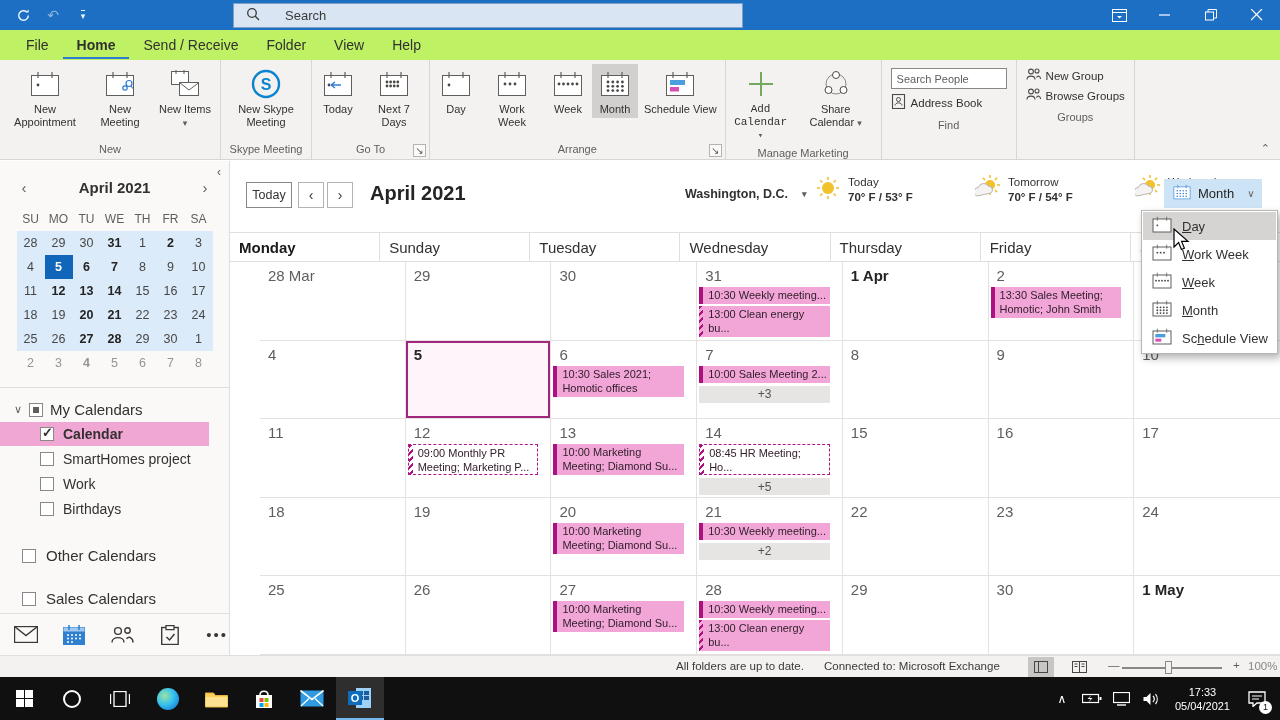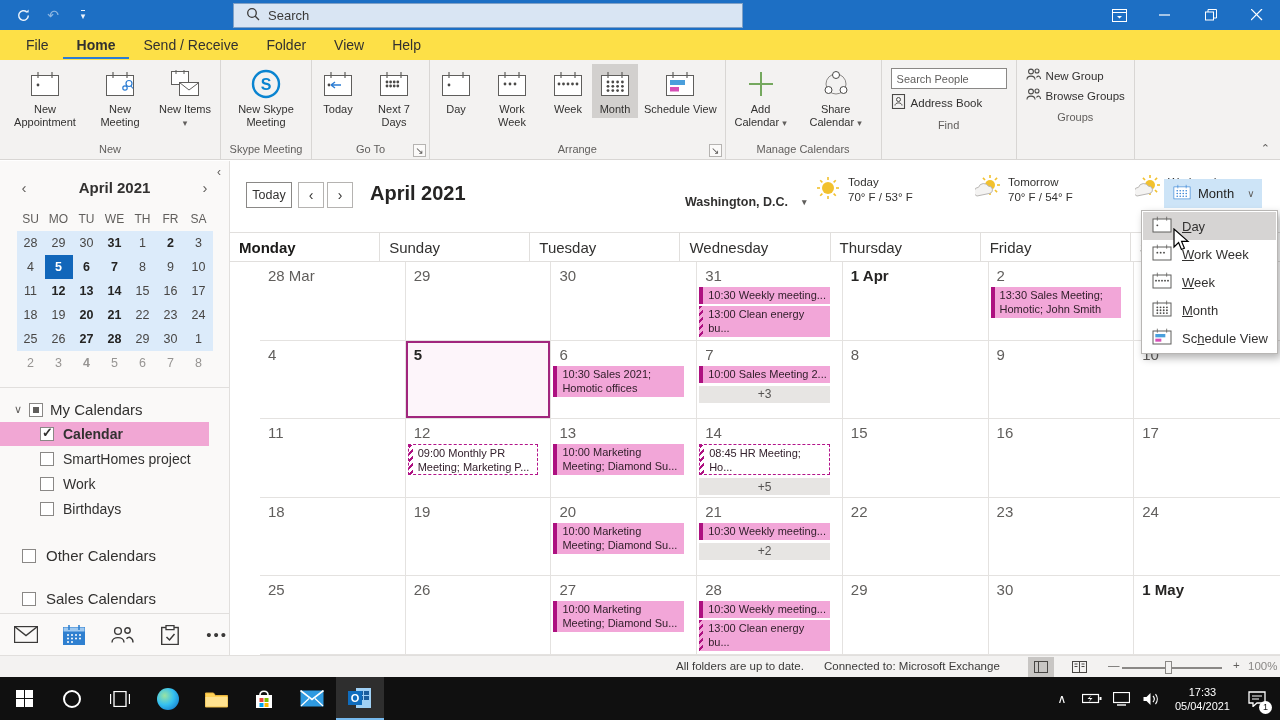--- a/index.html
+++ b/index.html
@@ -6,26 +6,26 @@
   html,body { width:1280px; height:720px; overflow:hidden; }
   body { font-family:"Liberation Sans", sans-serif; background:#fff; position:relative; }
   #app { width:1280px; height:720px; position:relative; background:#fff; }
 
   
   .titlebar { height:30px; background:#1d6fc4; display:flex; align-items:center; color:#fff; position:relative; }
   .qat { display:flex; align-items:center; gap:4px; padding-left:10px; }
   .qat .qbtn { width:26px; height:26px; display:flex; align-items:center; justify-content:center; font-size:14px; color:#eaf2fb; }
   .qat .dim { opacity:.55; }
   .qat-caret { font-size:9px; border-top:1px solid #eaf2fb; line-height:8px; padding-top:1px; }
-  .tb-search { position:absolute; left:233px; top:3px; width:510px; height:25px; background:#d9e5f3; border:1px solid #7fa0c6; display:flex; align-items:center; color:#3b3a39; font-size:13px; gap:8px; padding-left:12px; }
+  .tb-search { position:absolute; left:233px; top:3px; width:510px; height:25px; background:#d9e5f3; border:1px solid #7fa0c6; display:flex; align-items:center; color:#3b3a39; font-size:13px; gap:25px; padding-left:12px; }
   .win-controls { position:absolute; right:0; top:0; height:30px; display:flex; }
   .win-btn { width:46px; height:30px; display:flex; align-items:center; justify-content:center; }
 
   
-  .tabs { height:30px; background:#fde047; display:flex; align-items:center; padding-left:12px; }
+  .tabs { height:30px; background:#bef264; display:flex; align-items:center; padding-left:12px; }
   .tab { padding:6px 14px 4px 14px; font-size:14px; color:#323130; border-bottom:2.5px solid transparent; }
   .tab.active { font-weight:700; border-bottom:2.5px solid #2b7cd3; }
 
   
   .ribbon { height:100px; background:#f3f2f1; border-bottom:1px solid #d8d6d4; display:flex; position:relative; }
   .rgroup { display:flex; flex-direction:column; border-right:1px solid #d8d6d4; padding:2px 3px 0 3px; position:relative; }
   .rbuttons { flex:1; display:flex; align-items:flex-start; justify-content:center; gap:1px; padding-top:2px; }
   .rlabel { height:18px; font-size:11px; color:#605e5c; text-align:center; line-height:16px; }
   .launcher { position:absolute; right:3px; bottom:2px; font-size:10px; color:#605e5c; border:1px solid #b5b3b1; width:13px; height:13px; line-height:11px; text-align:center; background:#fbfaf9; }
   .rbig { display:flex; flex-direction:column; align-items:center; text-align:center; font-size:11px; line-height:13px; color:#323130; padding:5px 5px 2px 5px; min-width:46px; }
@@ -70,26 +70,26 @@
 
   .navicons { position:absolute; left:0; right:0; bottom:0; height:42px; border-top:1px solid #e1dfdd; display:flex; align-items:center; gap:24px; padding-left:14px; background:#faf9f8; }
   .navico { width:26px; height:26px; display:flex; align-items:center; justify-content:center; }
 
   
   .calarea { flex:1; display:flex; flex-direction:column; background:#fff; position:relative; }
   .caltoolbar { height:71px; position:relative; }
   .btn-today { position:absolute; left:16px; top:21px; width:46px; height:26px; border:1px solid #8a8886; background:#fff; font-size:12.5px; color:#323130; display:flex; align-items:center; justify-content:center; }
   .btn-nav { position:absolute; top:21px; width:26px; height:26px; border:1px solid #b5b3b1; background:#fff; font-size:14px; color:#323130; display:flex; align-items:center; justify-content:center; }
   .cal-title { position:absolute; left:140px; top:21px; font-size:20px; font-weight:700; color:#252423; }
-  .cal-loc { position:absolute; left:455px; top:26px; font-size:12.5px; font-weight:700; color:#323130; display:flex; gap:14px; align-items:center;margin-top:8px; }
+  .cal-loc { position:absolute; left:455px; top:26px; font-size:12.5px; font-weight:700; color:#323130; display:flex; gap:14px; align-items:center; }
   .cal-loc .chev { font-size:9px; }
   .weather { position:absolute; left:585px; top:14px; display:flex; gap:14px; }
   .wblock { display:flex; align-items:center; gap:7px; width:146px; }
   .wtxt { font-size:11.5px; color:#323130; line-height:15px; }
-  .wtemps { font-weight:400; }
+  .wtemps { font-weight:700; }
   .btn-view { position:absolute; right:18px; top:18px; width:98px; height:29px; background:#cde4f7; display:flex; align-items:center; gap:7px; padding-left:9px; font-size:13px; color:#252423; }
   .btn-view .chev { margin-left:6px; font-size:10px; }
 
   .dayheaders { height:30px; display:flex; border-top:1px solid #e1dfdd; border-bottom:1px solid #e1dfdd; }
   .dh-cell { flex:1; display:flex; align-items:center; padding-left:9px; font-size:15px; color:#323130; border-right:1px solid #e1dfdd; }
   .dh-cell:last-child { border-right:none; }
   .dh-cell.b { font-weight:700; color:#1b1a19; }
 
   .grid { flex:1; display:grid; grid-template-rows:repeat(5,1fr);margin-left:30px; }
   .grow { display:grid; grid-template-columns:repeat(7,1fr); }
@@ -366,42 +366,42 @@
               </svg>
             </span>
             <span>Schedule View</span>
           </div>
         </div>
         <div class="rlabel">Arrange</div>
         <span class="launcher">↘</span>
       </div>
       <div class="rgroup">
         <div class="rbuttons">
-          <div class="rbig" style="max-width: 64px;">
+          <div class="rbig" style="max-width: 64px; font-family: Liberation Mono, monospace;">
             <span class="ricon">
               <svg width="30" height="30">
                 <line x1="15" y1="3" x2="15" y2="27" stroke="#74a85e" stroke-width="2"></line>
                 <line x1="3" y1="15" x2="27" y2="15" stroke="#74a85e" stroke-width="2"></line>
               </svg>
             </span>
             <span>Add Calendar <span style="font-size:9px;color:#605e5c">▾</span></span>
           </div>
           <div class="rbig" style="max-width: 84px;">
             <span class="ricon">
               <svg width="30" height="30">
                 <circle cx="15" cy="15" r="10" fill="none" stroke="#8a8886"></circle>
                 <circle cx="15" cy="6" r="3.5" fill="#fff" stroke="#4a4947"></circle>
                 <circle cx="7.5" cy="21" r="3.5" fill="#fff" stroke="#4a4947"></circle>
                 <circle cx="22.5" cy="21" r="3.5" fill="#fff" stroke="#4a4947"></circle>
               </svg>
             </span>
             <span>Share Calendar <span style="font-size:9px;color:#605e5c">▾</span></span>
           </div>
         </div>
-        <div class="rlabel">Manage Calendars</div>
+        <div class="rlabel">Manage Marketing</div>
       </div>
       <div class="rgroup">
         <div class="rsmallcol">
           <div class="searchpeople">Search People</div>
           <div class="rsmall">
             <span><svg width="15" height="15">
                 <rect x="1.5" y="0.5" width="12" height="14" fill="none" stroke="#4a4947" stroke-width="1.1"></rect>
                 <circle cx="7.5" cy="5.5" r="2" fill="none" stroke="#4a4947"></circle>
                 <path d="M4 11.5 c0-3.5 7-3.5 7 0" fill="none" stroke="#4a4947"></path>
               </svg></span>

